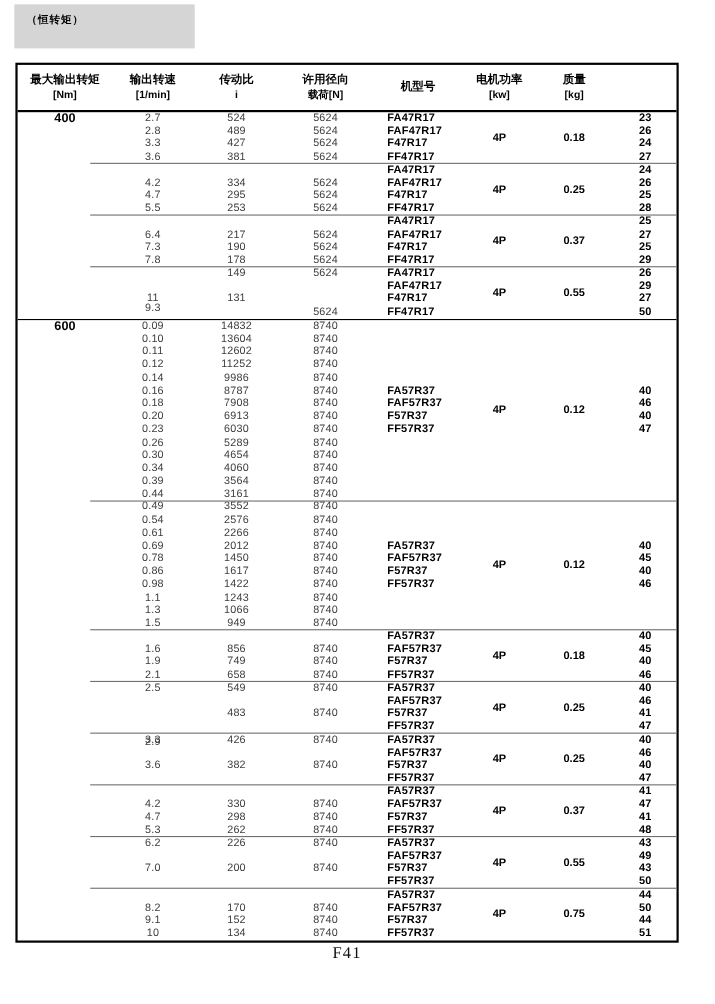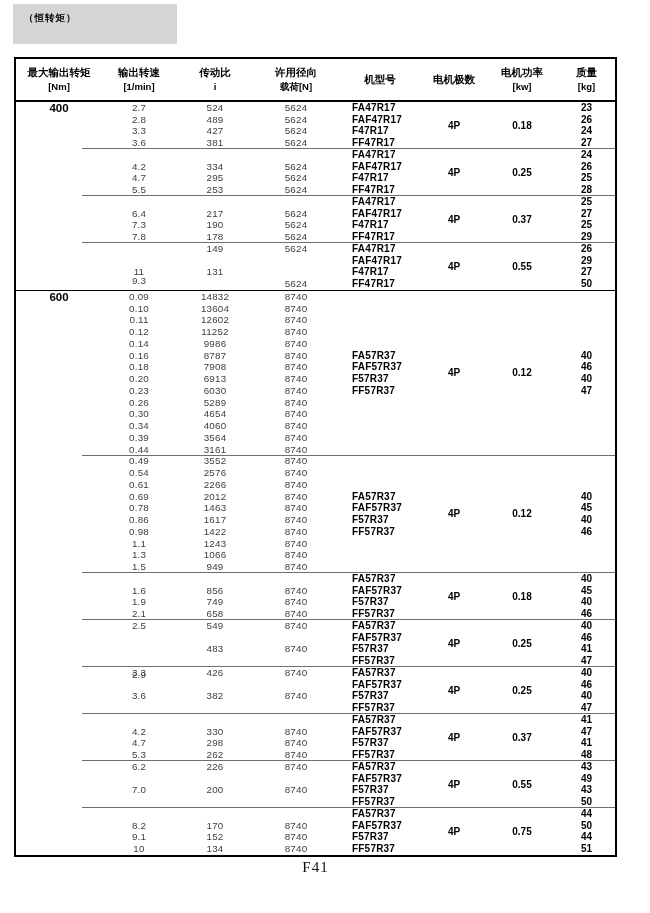--- a/index.html
+++ b/index.html
@@ -82,23 +82,20 @@
     <div class="th">
       <span>传动比</span>
       <span class="th2">i</span>
     </div>
     <div class="th">
       <span>许用径向</span>
       <span class="th2">载荷[N]</span>
     </div>
     <div class="th">
       <span>机型号</span>
-    </div>
-    <div class="th">
-      <span>电机极数</span>
     </div>
     <div class="th">
       <span>电机功率</span>
       <span class="th2">[kw]</span>
     </div>
     <div class="th">
       <span>质量</span>
       <span class="th2">[kg]</span>
     </div>
   </div>
@@ -255,21 +252,21 @@
           <div class="cell num" style="grid-area: 2 / 4;">8740</div>
           <div class="cell num" style="grid-area: 3 / 2;">0.61</div>
           <div class="cell num" style="grid-area: 3 / 3;">2266</div>
           <div class="cell num" style="grid-area: 3 / 4;">8740</div>
           <div class="cell num" style="grid-area: 4 / 2;">0.69</div>
           <div class="cell num" style="grid-area: 4 / 3;">2012</div>
           <div class="cell num" style="grid-area: 4 / 4;">8740</div>
           <div class="cell model" style="grid-area: 4 / 5;">FA57R37</div>
           <div class="cell mass" style="grid-area: 4 / 8;">40</div>
           <div class="cell num" style="grid-area: 5 / 2;">0.78</div>
-          <div class="cell num" style="grid-area: 5 / 3;">1463</div>
+          <div class="cell num" style="grid-area: 5 / 3;">1450</div>
           <div class="cell num" style="grid-area: 5 / 4;">8740</div>
           <div class="cell model" style="grid-area: 5 / 5;">FAF57R37</div>
           <div class="cell mass" style="grid-area: 5 / 8;">45</div>
           <div class="cell num" style="grid-area: 6 / 2;">0.86</div>
           <div class="cell num" style="grid-area: 6 / 3;">1617</div>
           <div class="cell num" style="grid-area: 6 / 4;">8740</div>
           <div class="cell model" style="grid-area: 6 / 5;">F57R37</div>
           <div class="cell mass" style="grid-area: 6 / 8;">40</div>
           <div class="cell num" style="grid-area: 7 / 2;">0.98</div>
           <div class="cell num" style="grid-area: 7 / 3;">1422</div>

